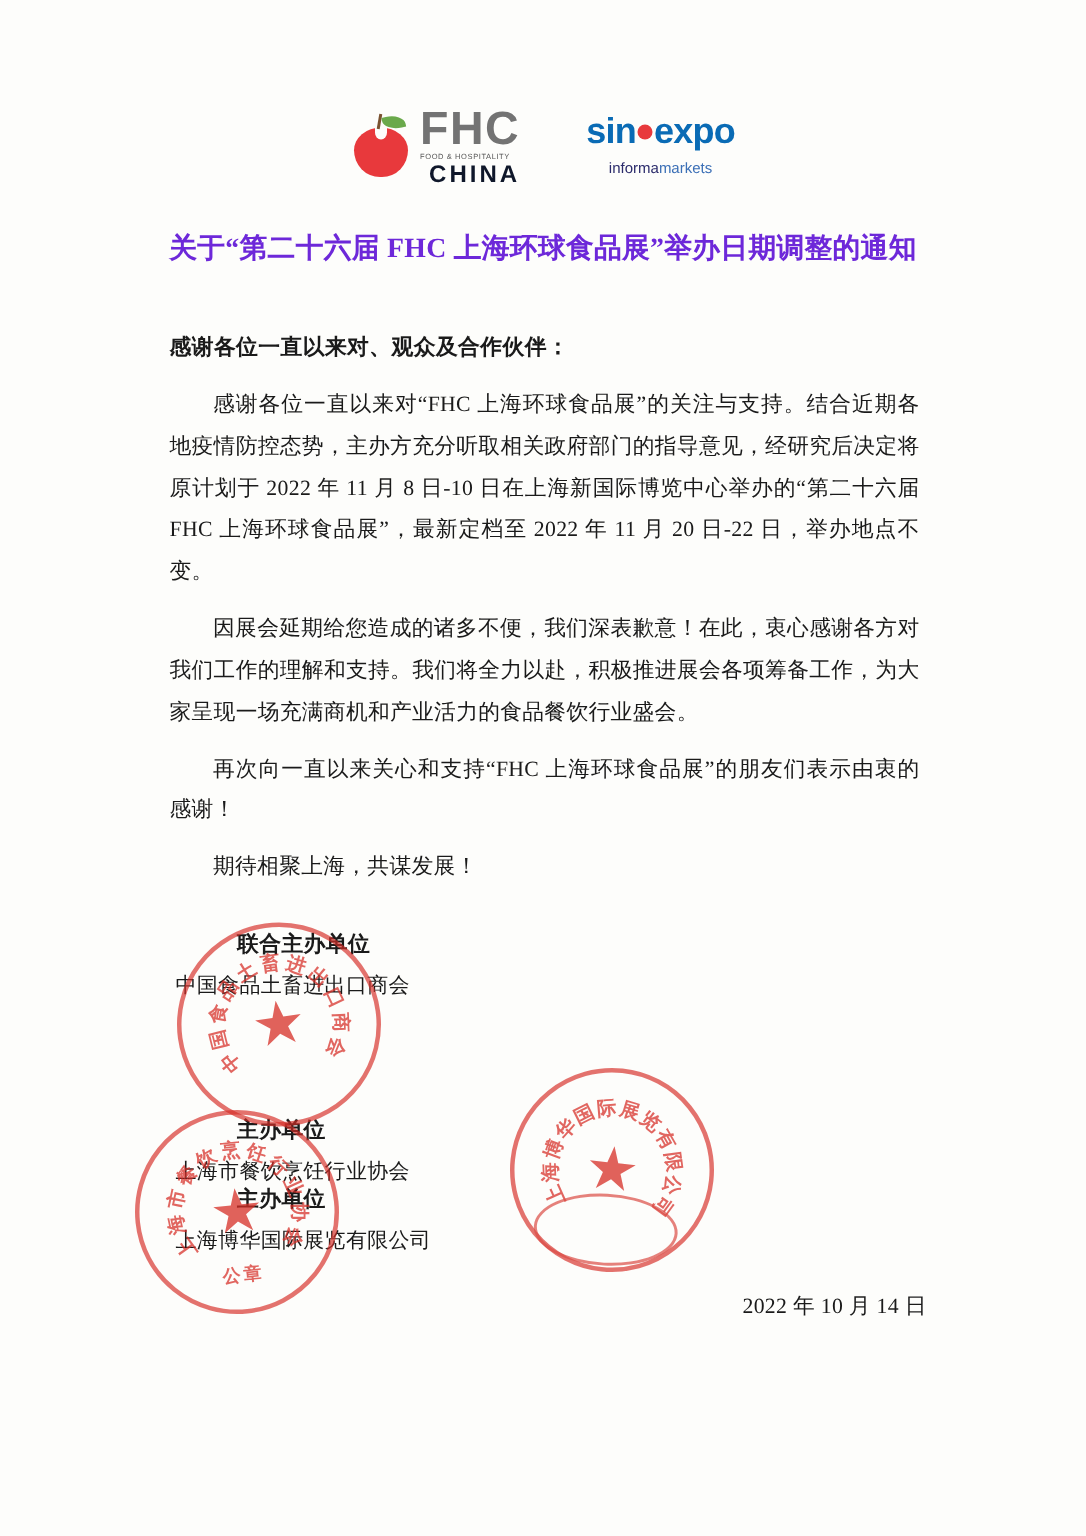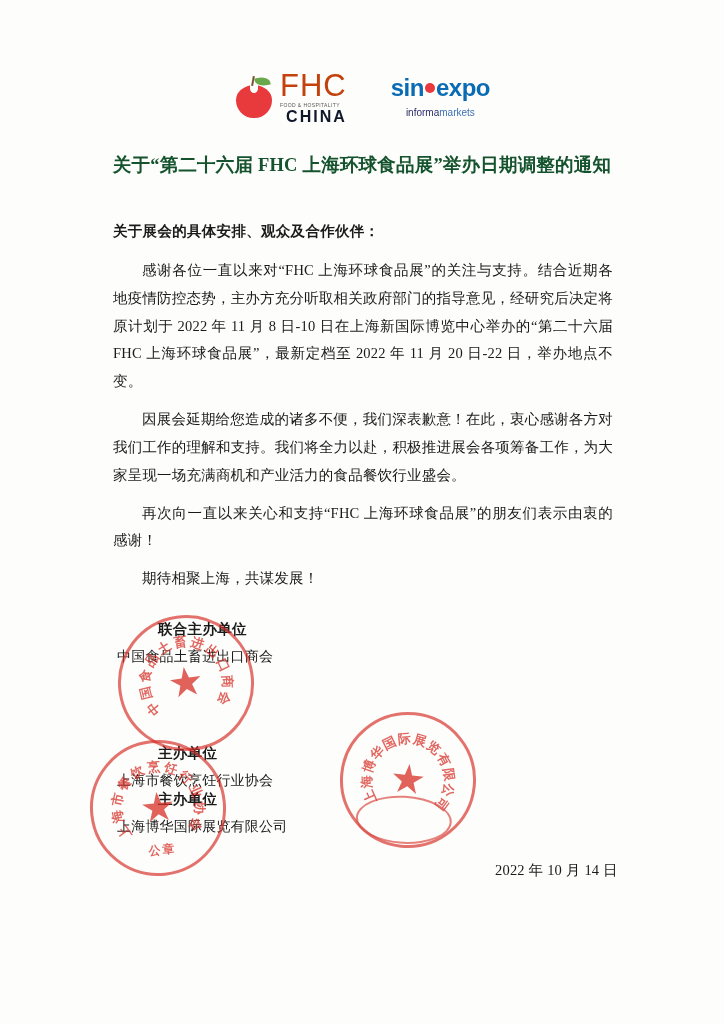--- a/index.html
+++ b/index.html
@@ -82,24 +82,24 @@
     transform: rotate(10deg);
   }
   .fhc-text {
     display: flex;
     flex-direction: column;
     align-items: flex-start;
     line-height: 1;
   }
   .fhc-main {
     font-family: "Liberation Sans", sans-serif;
-    font-weight: normal;
+    font-weight: bold;
     font-size: 31px;
     letter-spacing: 1px;
-    color: #c2410c;
+    color: #737373;
   }
   .fhc-sub {
     font-family: "Liberation Sans", sans-serif;
     font-size: 5px;
     letter-spacing: 0.4px;
     color: #555;
     margin-top: 2px;
   }
   .fhc-china {
     font-family: "Liberation Sans", sans-serif;
@@ -145,21 +145,21 @@
   
   .doc-title {
     position: absolute;
     top: 152px;
     left: 0;
     width: 724px;
     text-align: center;
     font-size: 18.5px;
     font-weight: bold;
     letter-spacing: 0.2px;
-    color: #14532d;
+    color: #6d28d9;
   }
 
   
   .body-wrap {
     position: absolute;
     top: 222px;
     left: 113px;
     width: 500px;
   }
   .salutation {
@@ -327,21 +327,21 @@
       <div class="sino-bottom">
         <span>informa</span><span class="markets">markets</span>
       </div>
     </div>
 
   </div>
 
   <div class="doc-title">关于“第二十六届 FHC 上海环球食品展”举办日期调整的通知</div>
 
   <div class="body-wrap">
-    <div class="salutation">关于展会的具体安排、观众及合作伙伴：</div>
+    <div class="salutation">感谢各位一直以来对、观众及合作伙伴：</div>
     <p class="para">感谢各位一直以来对“FHC 上海环球食品展”的关注与支持。结合近期各地疫情防控态势，主办方充分听取相关政府部门的指导意见，经研究后决定将原计划于 2022 年 11 月 8 日-10 日在上海新国际博览中心举办的“第二十六届 FHC 上海环球食品展”，最新定档至 2022 年 11 月 20 日-22 日，举办地点不变。</p>
     <p class="para">因展会延期给您造成的诸多不便，我们深表歉意！在此，衷心感谢各方对我们工作的理解和支持。我们将全力以赴，积极推进展会各项筹备工作，为大家呈现一场充满商机和产业活力的食品餐饮行业盛会。</p>
     <p class="para">再次向一直以来关心和支持“FHC 上海环球食品展”的朋友们表示由衷的感谢！</p>
     <p class="para">期待相聚上海，共谋发展！</p>
   </div>
 
   <div class="sig-area">
     <div class="sig-block">
       <div class="sig-title">联合主办单位</div>
       <div class="sig-name">中国食品土畜进出口商会</div>

